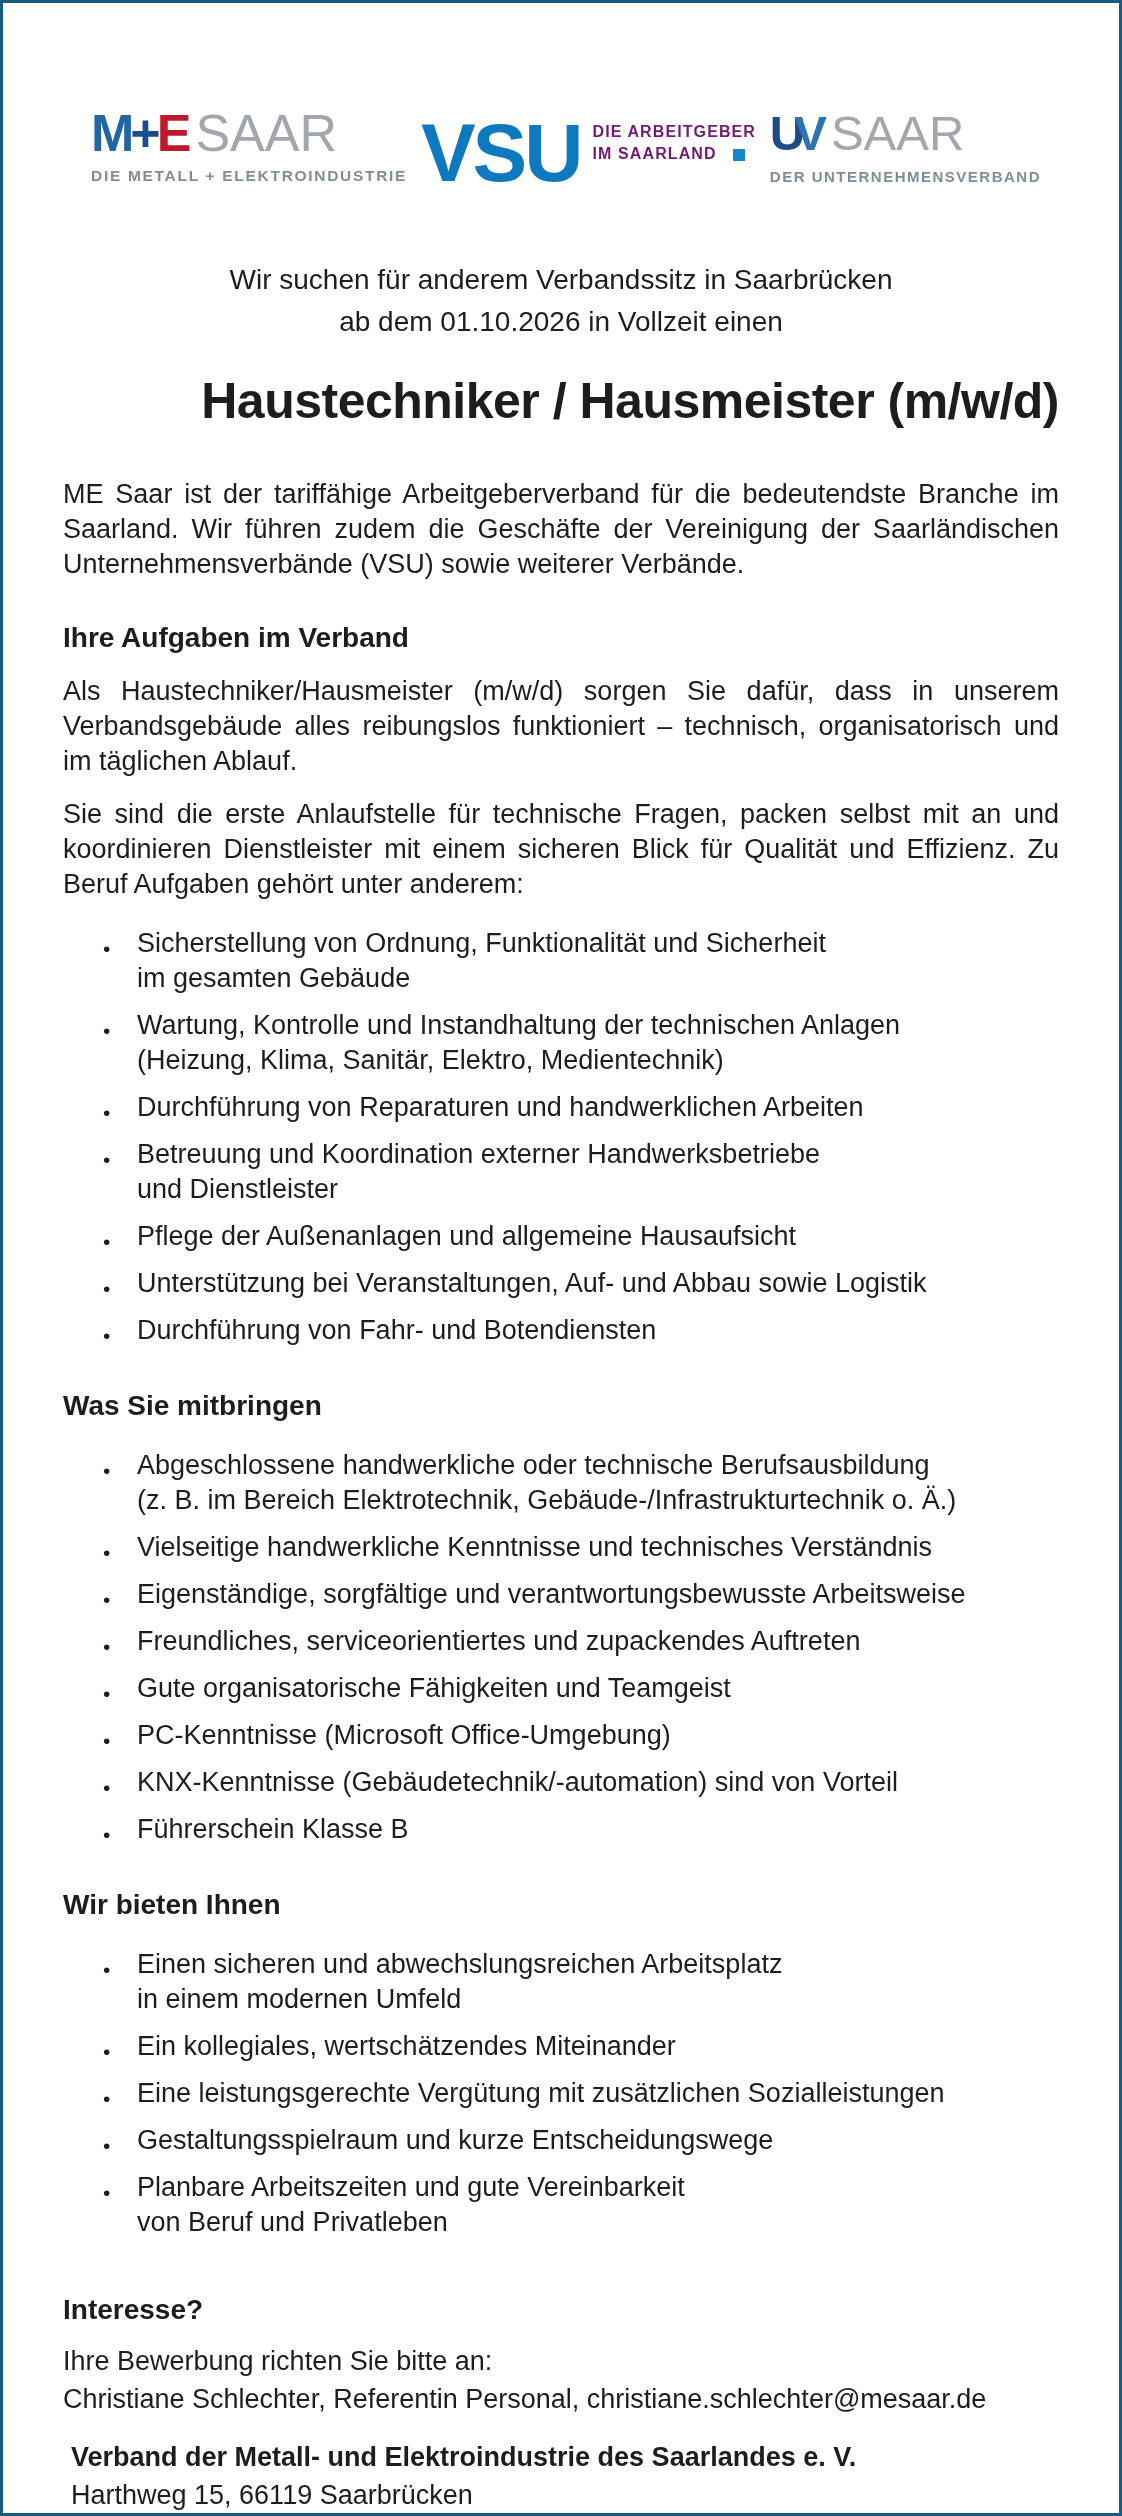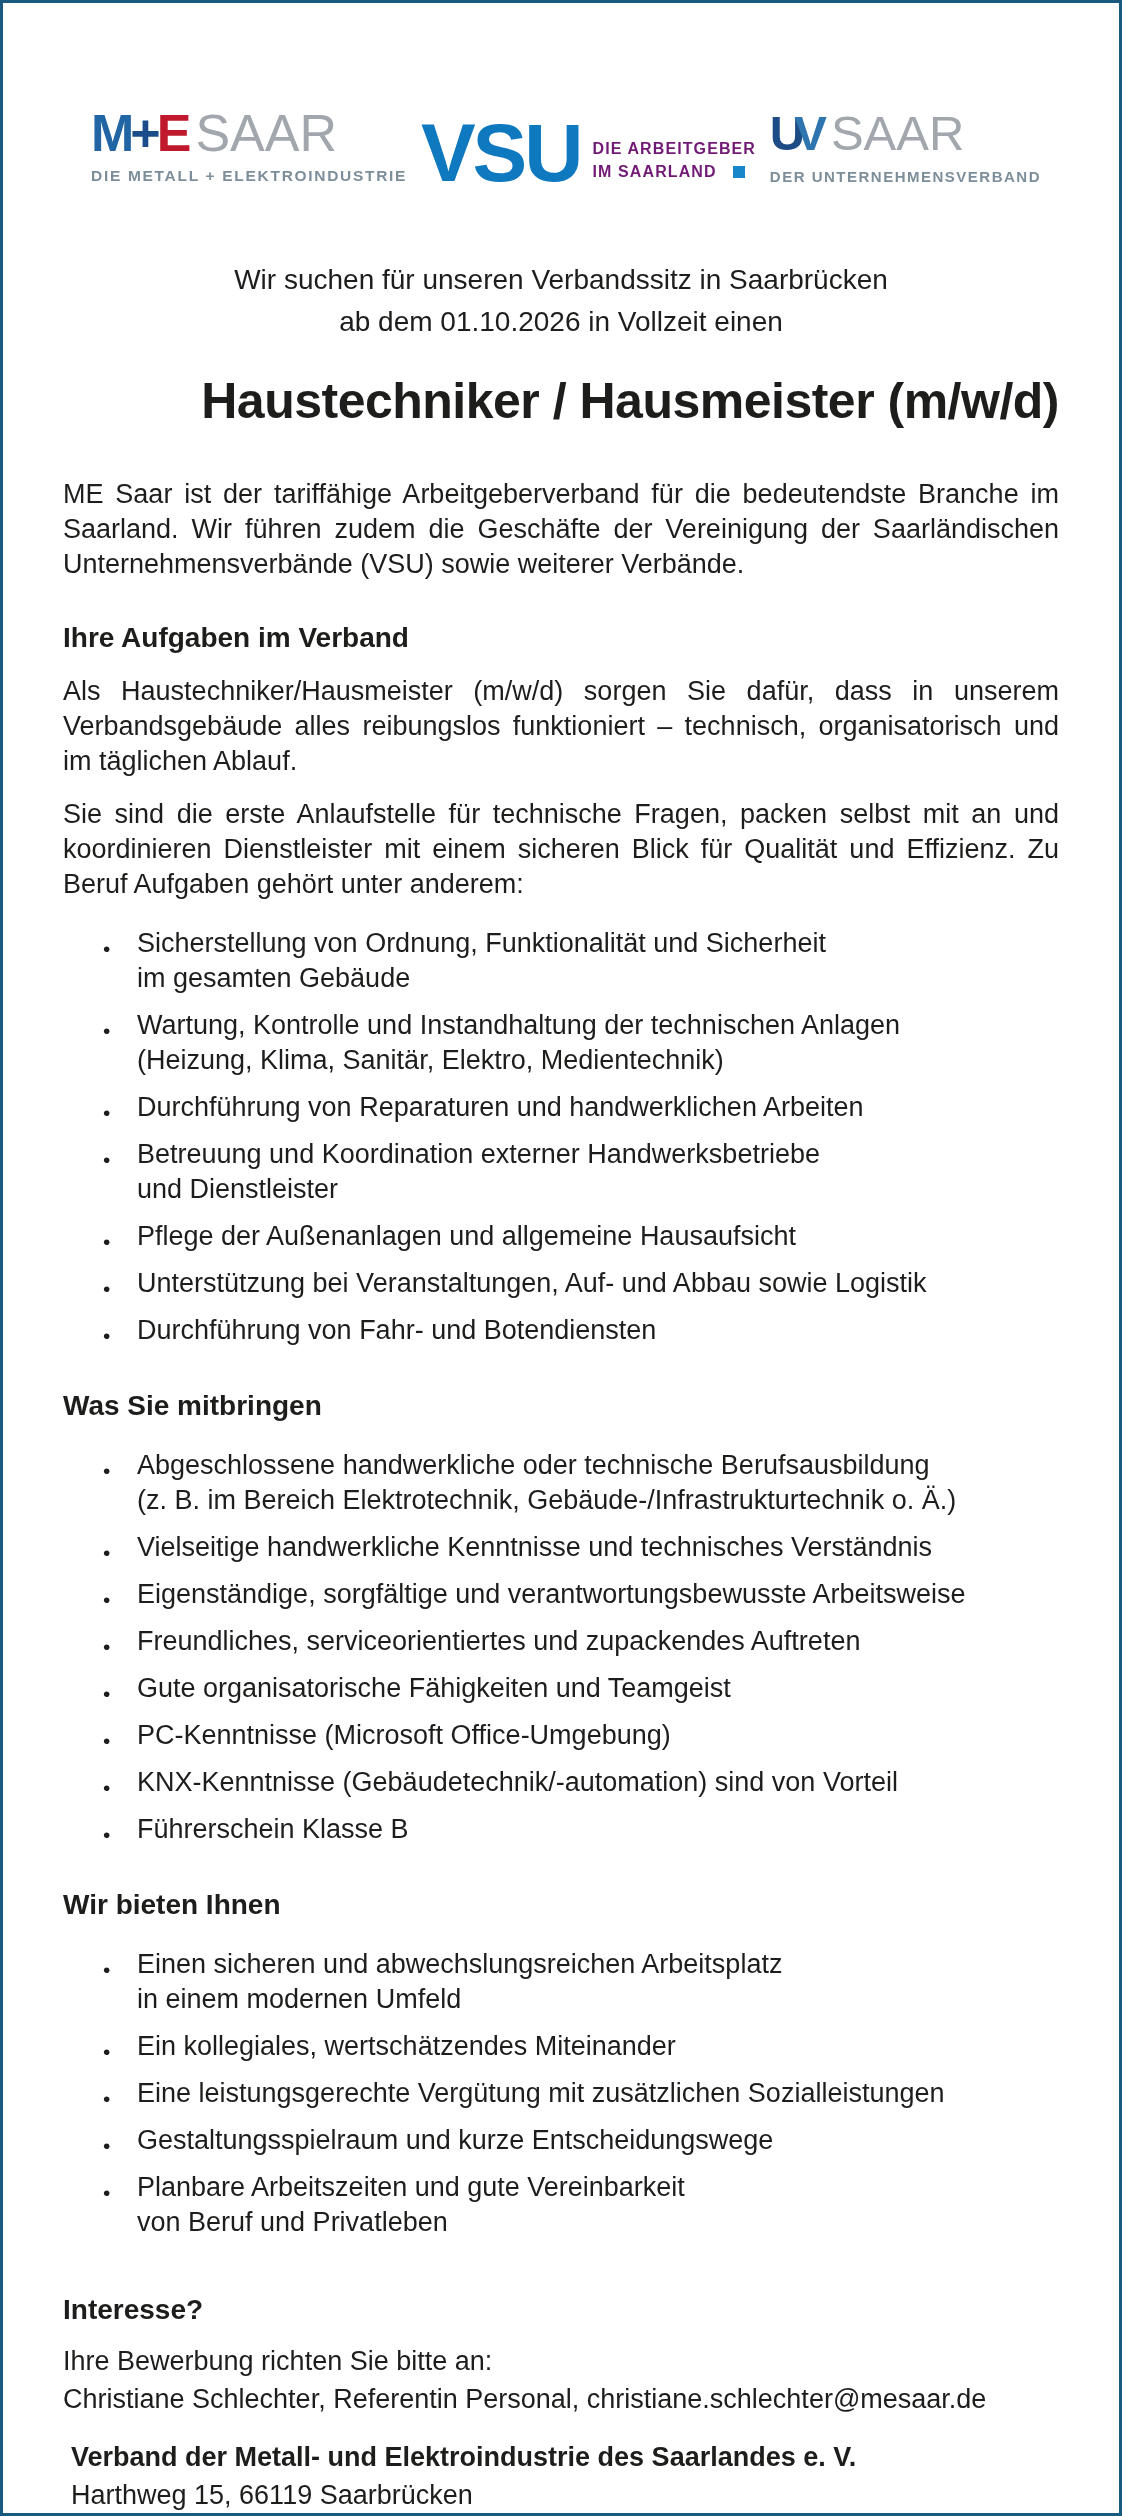--- a/index.html
+++ b/index.html
@@ -24,21 +24,21 @@
   .me-main{font-weight:700;font-size:52px;line-height:1;letter-spacing:-2px;white-space:nowrap;}
   .me-m{color:#2265a5;}
   .me-plus{color:#1b4d8a;margin:0 -2px;}
   .me-e{color:#c0182c;}
   .me-saar{color:#a1a7ac;font-weight:400;letter-spacing:0;margin-left:6px;}
   .me-tagline{
     font-size:15.5px;font-weight:700;color:#7c8e9a;
     letter-spacing:1.7px;margin-top:8px;white-space:nowrap;
   }
   
-  .logo-vsu{flex-direction:row;align-items:flex-end;display:flex;}
+  .logo-vsu{flex-direction:row;align-items:flex-start;display:flex;}
   .vsu-name{font-weight:700;font-size:82px;line-height:0.78;color:#0f79c0;letter-spacing:-3px;}
   .vsu-tag{
     font-size:16px;font-weight:700;color:#701a75;
     letter-spacing:1.1px;line-height:1.4;margin-left:12px;padding-bottom:2px;white-space:nowrap;
   }
   .vsu-tag-line2{display:flex;align-items:center;}
   .vsu-dot{width:12px;height:12px;background:#1787c9;display:inline-block;margin-left:16px;}
   
   .uv-main{font-size:49px;line-height:1;white-space:nowrap;}
   .uv-u{color:#1d4b85;font-weight:700;}
@@ -107,21 +107,21 @@
 
     <div class="logo">
       <div class="uv-main"><span class="uv-u">U</span><span class="uv-v">V</span><span class="uv-saar">SAAR</span></div>
       <div class="uv-tagline">DER UNTERNEHMENSVERBAND</div>
     </div>
   </header>
 
   <main class="content">
 
     <div class="intro">
-      <div>Wir suchen für unseren Verbandssitz in Saarbrücken</div>
+      <div>Wir suchen für anderem Verbandssitz in Saarbrücken</div>
       <div>ab dem 01.10.2026 in Vollzeit einen</div>
     </div>
 
     <h1 class="title">Haustechniker / Hausmeister (m/w/d)</h1>
 
     <p class="para justify first">ME Saar ist der tariffähige Arbeitgeberverband für die bedeutendste Branche im Saarland. Wir führen zudem die Geschäfte der Vereinigung der Saarländischen Unternehmensverbände (VSU) sowie weiterer Verbände.</p>
 
     <h2>Ihre Aufgaben im Verband</h2>
     <p class="para justify">Als Haustechniker/Hausmeister (m/w/d) sorgen Sie dafür, dass in unserem Verbandsgebäude alles reibungslos funktioniert – technisch, organisatorisch und im täglichen Ablauf.</p>
     <p class="para justify">Sie sind die erste Anlaufstelle für technische Fragen, packen selbst mit an und koordinieren Dienstleister mit einem sicheren Blick für Qualität und Effizienz. Zu Beruf Aufgaben gehört unter anderem:</p>

